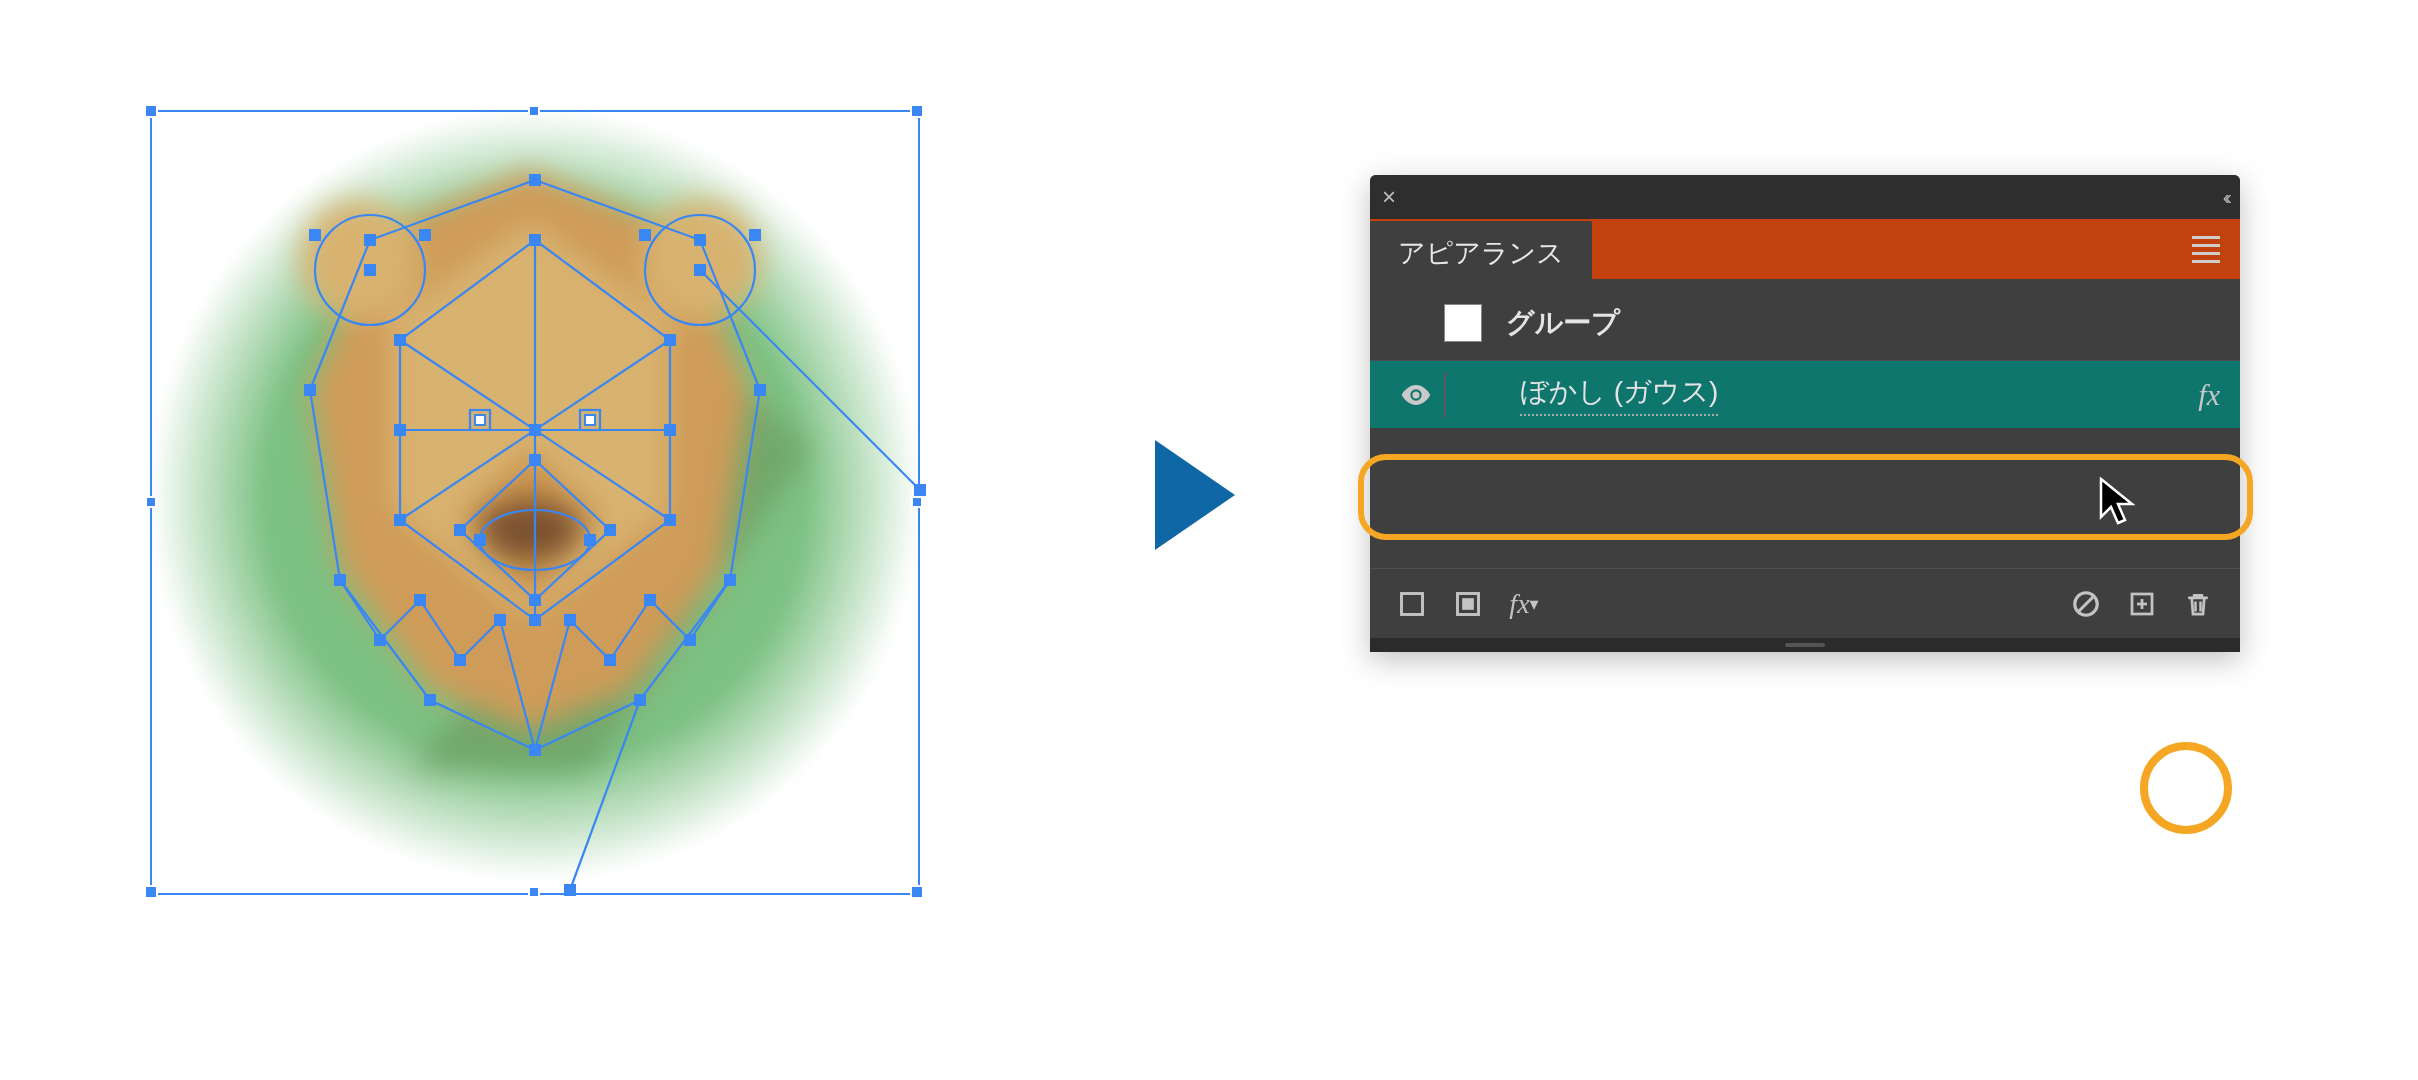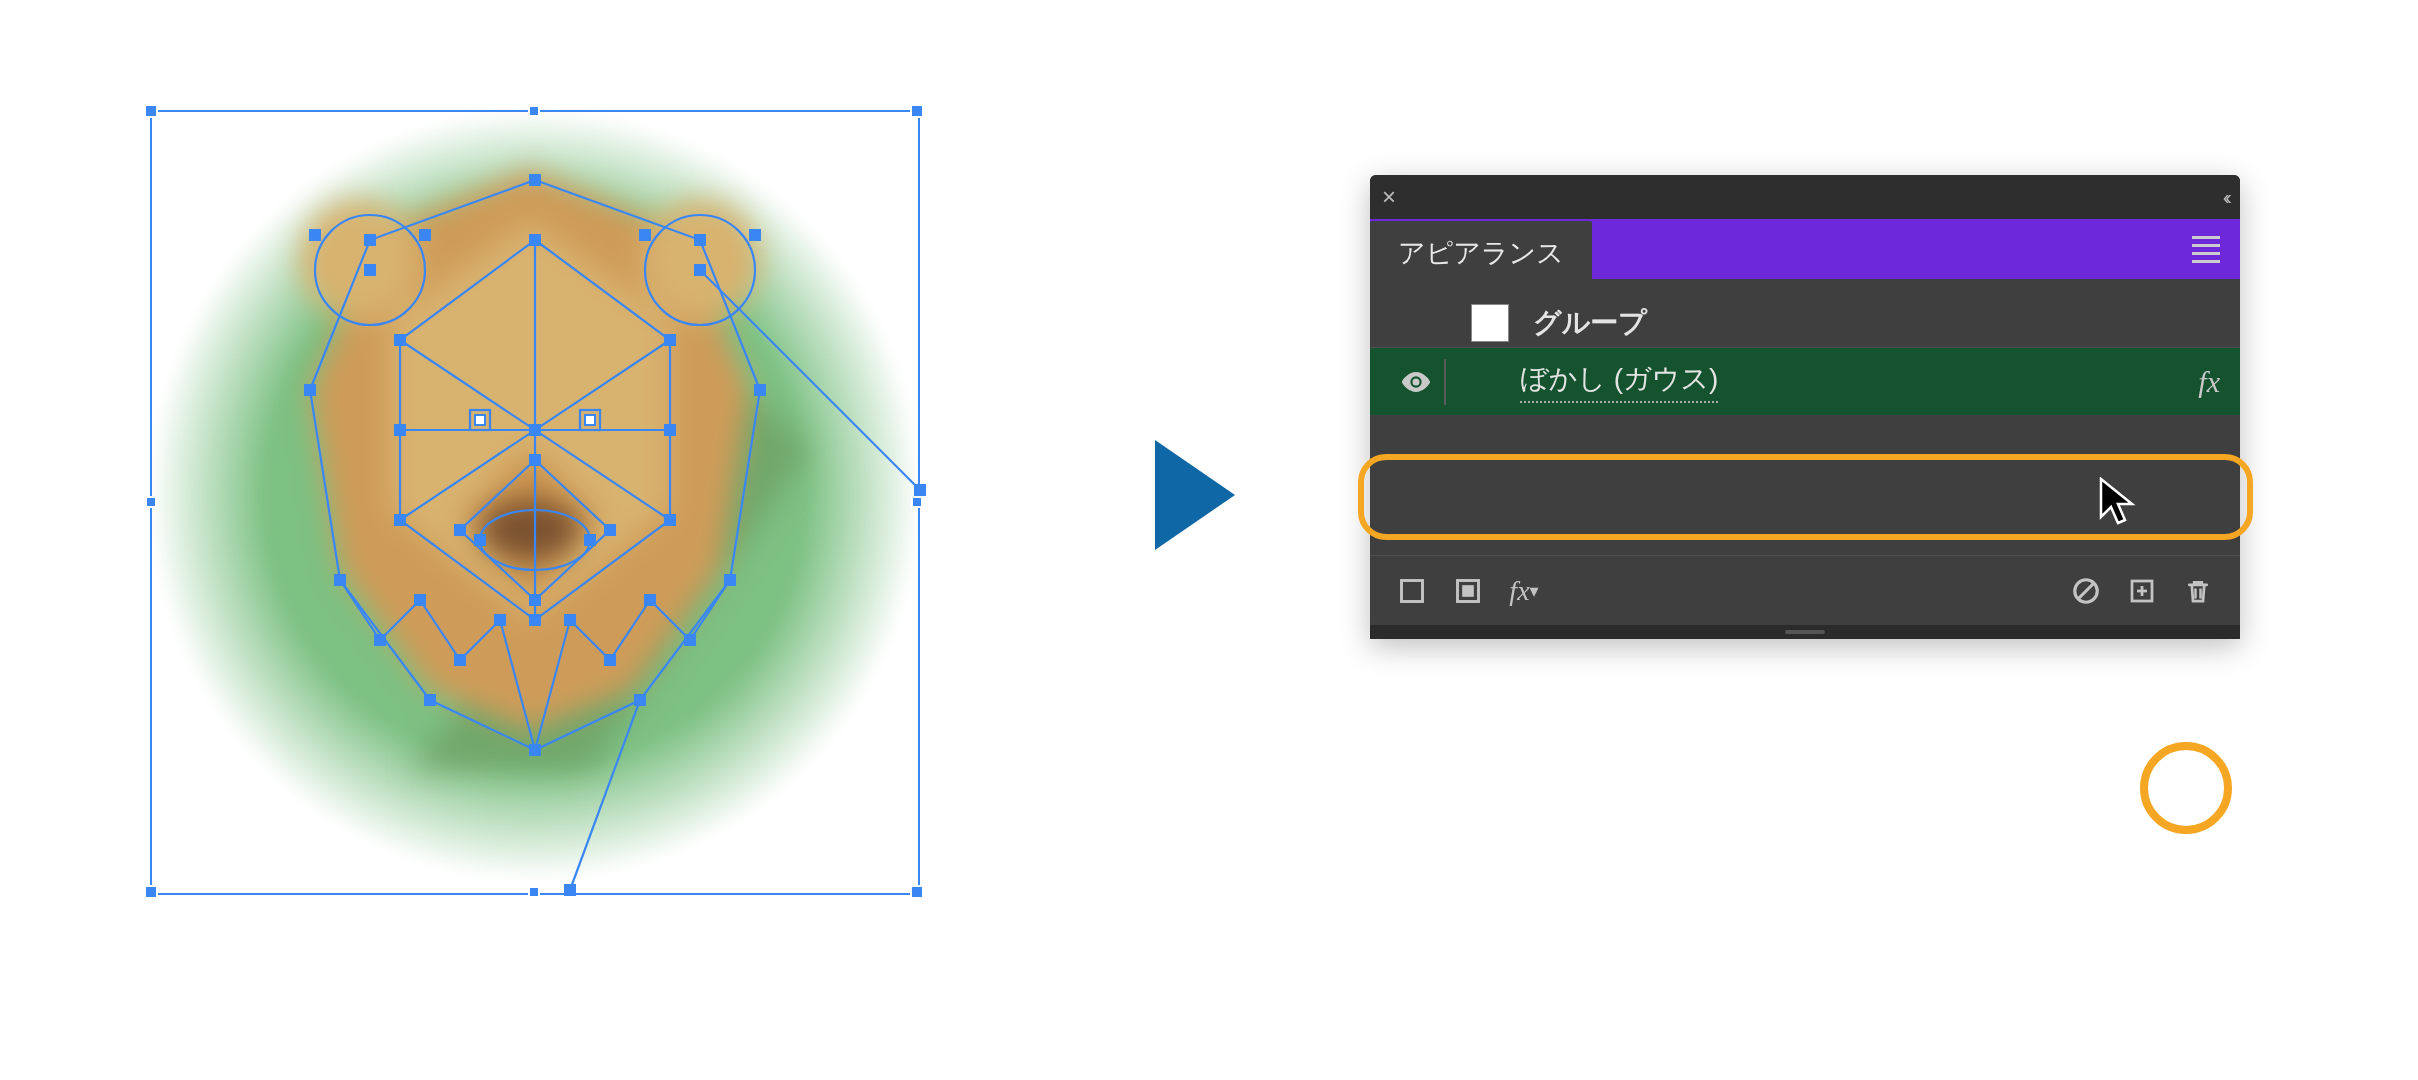--- a/index.html
+++ b/index.html
@@ -104,21 +104,21 @@
     display: flex;
     align-items: center;
     padding: 0 12px;
     border-radius: 6px 6px 0 0;
   }
   .close-x { color: #bbb; font-size: 24px; line-height: 1; }
   .collapse { margin-left: auto; color: #bbb; font-size: 20px; letter-spacing: -4px; }
   .tabs {
     display: flex;
     align-items: center;
-    background: #6d28d9;
+    background: #c2410c;
     height: 60px;
     padding: 0 14px 0 0;
   }
   .tab {
     background: #3f3f3f;
     padding: 14px 28px 12px;
     margin-top: 6px;
     font-size: 27px;
     color: #e8e8e8;
     border-radius: 2px 2px 0 0;
@@ -127,33 +127,33 @@
   .ham span { width:28px; height:3px; background:#ccc; display:block; }
 
   .panel-body { padding: 0 0 0 0; }
   .row {
     display: flex;
     align-items: center;
     height: 68px;
     padding: 0 20px 0 18px;
     border-top: 1px solid #4e4e4e;
   }
-  .row:first-child { border-top: none; padding-top: 20px; margin-left: 27px; }
+  .row:first-child { border-top: none; padding-top: 20px; }
   .eye-col { width: 56px; display:flex; justify-content:center; align-items:center; }
   .eye-icon { width:34px; height:34px; }
   .eye-icon path { fill:#c9c9c9; }
   .eye-icon.dim path { fill:#6a6a6a; }
   .divider { width:2px; height:46px; background:#5a5a5a; margin-right:18px; }
   .swatch {
     width: 38px; height: 38px; background:#ffffff; border:1px solid #888;
     margin-right: 24px;
   }
   .indent { width: 56px; }
   .bold { font-weight: 600; }
-  .row.selected { background:#14532d; }
+  .row.selected { background:#0f766e;margin-top:13px; }
   .fx-label { margin-left:auto; font-style:italic; font-family: Georgia, serif; color:#c8c8c8; font-size:30px; }
   .underline-dotted { border-bottom: 2px dotted #aaa; padding-bottom:3px; }
   .opacity-val { margin-left: 50px; }
 
   .panel-footer {
     display:flex;
     align-items:center;
     height:70px;
     padding: 0 26px;
     border-top:1px solid #4e4e4e;

